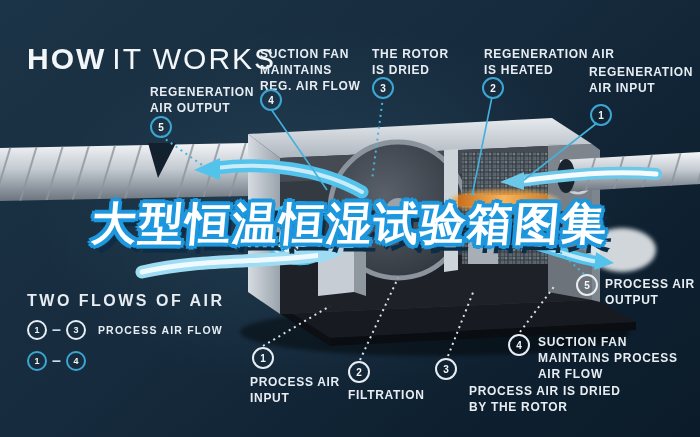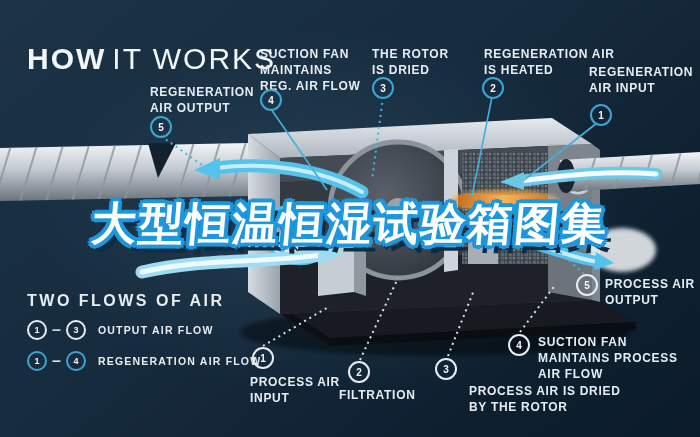--- a/index.html
+++ b/index.html
@@ -24,21 +24,21 @@
   
   #t-reg-output{left:150px;top:85px;} #b-reg-output{left:150px;top:116px;}
   #t-suction-reg{left:260px;top:47px;} #b-suction-reg{left:260px;top:89px;}
   #t-rotor-dried{left:372px;top:47px;} #b-rotor-dried{left:372px;top:77px;}
   #t-reg-heated{left:484px;top:47px;} #b-reg-heated{left:482px;top:77px;}
   #t-reg-input{left:589px;top:65px;} #b-reg-input{left:590px;top:104px;}
   
   #t-process-output{left:605px;top:277px;} #b-process-output{left:576px;top:274px;}
   #t-suction-process{left:538px;top:335px;} #b-suction-process{left:508px;top:334px;}
   #t-process-dried{left:437px;top:384px;margin-left:32px;} #b-process-dried{left:435px;top:358px;}
-  #t-filtration{left:339px;top:388px;} #b-filtration{left:348px;top:361px;}
+  #t-filtration{left:348px;top:388px;} #b-filtration{left:348px;top:361px;}
   #t-process-input{left:250px;top:375px;} #b-process-input{left:252px;top:347px;}
   
   .legend{position:absolute;left:27px;top:292px;}
   .legend h2{margin:0 0 10px 0;color:#e7edf2;font-size:16px;font-weight:600;letter-spacing:2.5px;}
   .lrow{display:flex;align-items:center;margin-bottom:11px;}
   .lrow .badge{position:static;width:16px;height:16px;font-size:9px;flex:0 0 auto;}
   .lrow .dash{color:#cfdbe3;margin:0 5px;font-weight:700;}
   .lrow .llab{color:#e7edf2;font-size:10.5px;font-weight:700;letter-spacing:1.2px;margin-left:12px;}
   
   .cn-title{position:absolute;left:50%;top:194px;transform:translateX(-50%) skewX(-5deg);
@@ -259,25 +259,24 @@
   <div class="co-text z5" id="t-process-input">PROCESS AIR
 INPUT</div>
   <div class="badge z5" id="b-process-input">1</div>
 
   <div class="legend z5">
     <h2>TWO FLOWS OF AIR</h2>
     <div class="lrow">
       <span class="badge">1</span>
       <span class="dash">–</span>
       <span class="badge">3</span>
-      <span class="llab">OUTPUT AIR FLOW</span>
+      <span class="llab">PROCESS AIR FLOW</span>
     </div>
     <div class="lrow">
       <span class="badge reg">1</span>
       <span class="dash">–</span>
       <span class="badge reg">4</span>
-      <span class="llab">REGENERATION AIR FLOW</span>
     </div>
   </div>
 
   <div class="cn-title">大型恒温恒湿试验箱图集</div>
 
 </div>
 
 </body></html>

